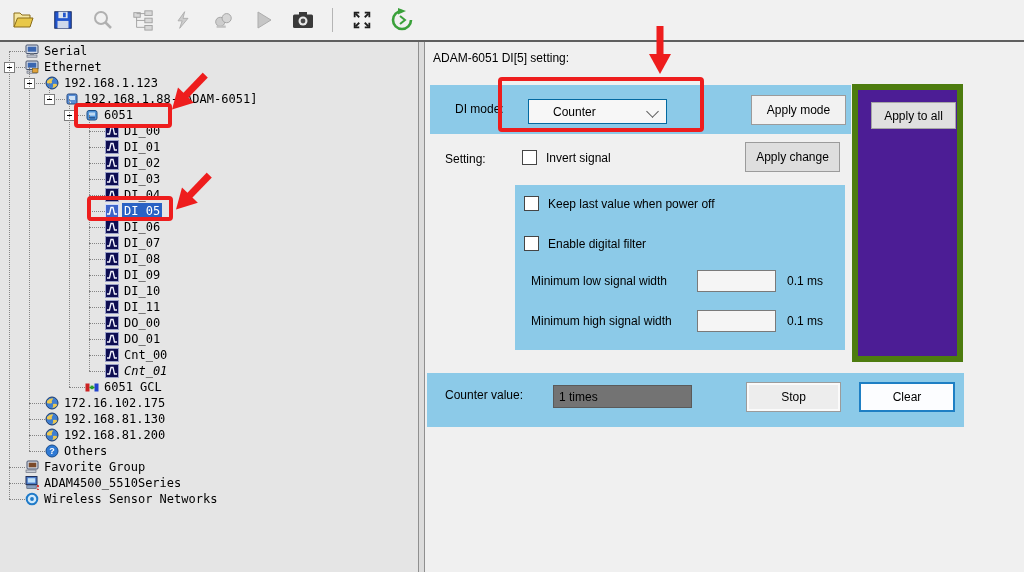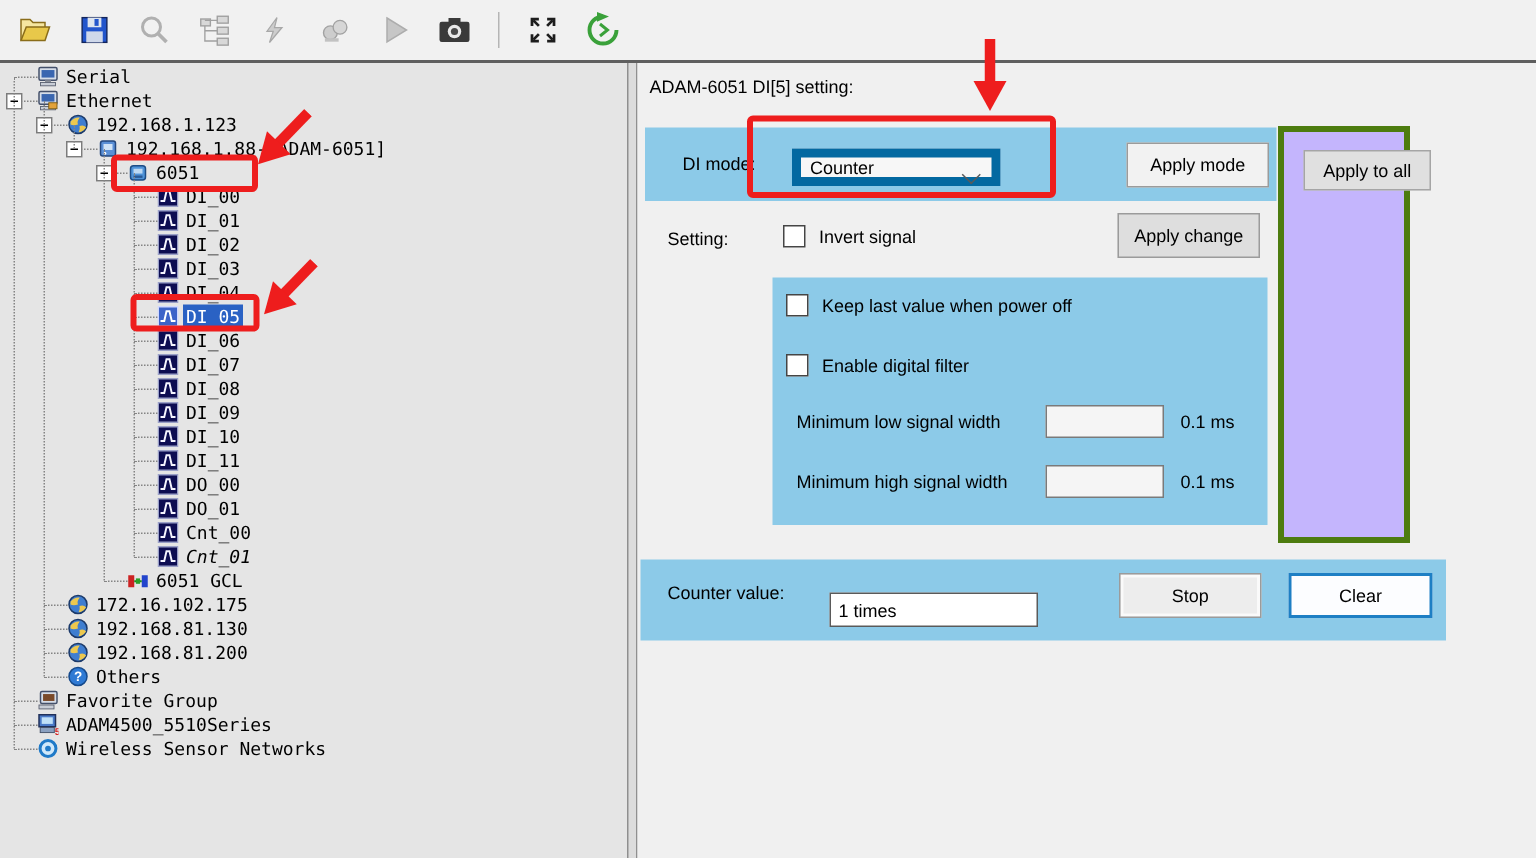--- a/index.html
+++ b/index.html
@@ -28,47 +28,47 @@
   .tree-row .tlabel.selected{background:#2a62c4;color:#fff;}
   .trunk{position:absolute;width:1px;border-left:1px dotted #848484;}
 
   
   #right-panel{position:absolute;left:425px;top:42px;width:599px;height:530px;background:#f0f0f0;}
   #rp-title{position:absolute;left:8px;top:9px;}
   .bluebox{position:absolute;background:#8ccae8;}
   #row-dimode{left:5px;top:43px;width:421px;height:49px;}
   #dimode-label{position:absolute;left:25px;top:17px;}
   #dimode-select{position:absolute;left:98px;top:14px;width:139px;height:25px;background:#f7f7f7;
-     border:6px solid #0369a1;box-sizing:border-box;display:flex;align-items:center;
-     padding-left:6px;cursor:pointer;}
+     border:1px solid #0369a1;box-sizing:border-box;display:flex;align-items:center;
+     padding-left:24px;cursor:pointer;}
   #dimode-select .chev{position:absolute;right:9px;top:7px;width:8px;height:8px;
      border-left:1.6px solid #5a5a5a;border-bottom:1.6px solid #5a5a5a;transform:rotate(-45deg);}
   .btn{position:absolute;display:flex;align-items:center;justify-content:center;cursor:pointer;
        background:#e9e9e9;border:1px solid #9b9b9b;box-sizing:border-box;}
   #btn-apply-mode{left:321px;top:10px;width:95px;height:30px;background:#f2f2f2;}
-  #applyall-panel{position:absolute;left:427px;top:42px;width:88px;height:278px;background:#c4b5fd;
-       border:4px solid #4d7c0f;box-sizing:border-box;}
+  #applyall-panel{position:absolute;left:427px;top:42px;width:111px;height:278px;background:#4c1d95;
+       border:6px solid #4d7c0f;box-sizing:border-box;}
   #btn-apply-all{left:13px;top:12px;width:85px;height:27px;background:#e0e0e0;border-color:#a5a5a5;}
   #setting-label{position:absolute;left:20px;top:110px;}
   .cb{position:absolute;width:15px;height:15px;background:#fff;border:1px solid #454545;box-sizing:border-box;cursor:pointer;}
   #cb-invert{left:97px;top:108px;}
   #lbl-invert{position:absolute;left:121px;top:109px;}
   #btn-apply-change{left:320px;top:100px;width:95px;height:30px;background:#dedede;}
   #inner-blue{left:90px;top:143px;width:330px;height:165px;}
   #cb-keep{left:9px;top:11px;}
   #lbl-keep{position:absolute;left:33px;top:12px;}
   #cb-filter{left:9px;top:51px;}
   #lbl-filter{position:absolute;left:33px;top:52px;}
   .minlbl{position:absolute;left:16px;}
   .minin{position:absolute;left:182px;width:79px;height:22px;background:#f5f5f5;
          border:1px solid #7a7a7a;box-sizing:border-box;font:12px "Liberation Sans",sans-serif;padding:0 4px;}
   .unit{position:absolute;left:272px;}
   #row-counter{left:2px;top:331px;width:537px;height:54px;}
   #counter-label{position:absolute;left:18px;top:15px;}
-  #counter-input{position:absolute;left:126px;top:22px;width:139px;height:23px;background:#ffffff;
+  #counter-input{position:absolute;left:126px;top:12px;width:139px;height:23px;background:#737373;
          border:1px solid #5a5a5a;box-sizing:border-box;font:12px "Liberation Sans",sans-serif;padding:0 5px;}
   #btn-stop{left:319px;top:9px;width:95px;height:30px;background:#ededed;box-shadow:inset 0 0 0 2px #fafafa;}
   #btn-clear{left:432px;top:9px;width:96px;height:30px;background:#fcfdff;border:2px solid #1e7fc4;}
 
   
   .ann-box{position:absolute;border:4px solid #ee1d1d;border-radius:4px;box-sizing:border-box;pointer-events:none;}
   #ann-6051{left:74px;top:103px;width:98px;height:25px;}
   #ann-di05{left:87px;top:196px;width:86px;height:25px;}
   #ann-dropdown{left:498px;top:77px;width:206px;height:55px;}
   .ann-arrow{position:absolute;pointer-events:none;}

